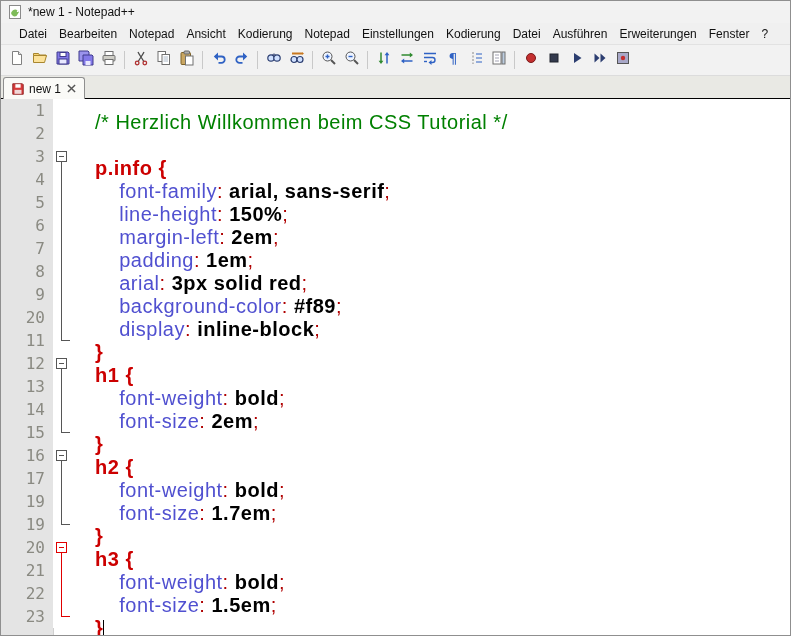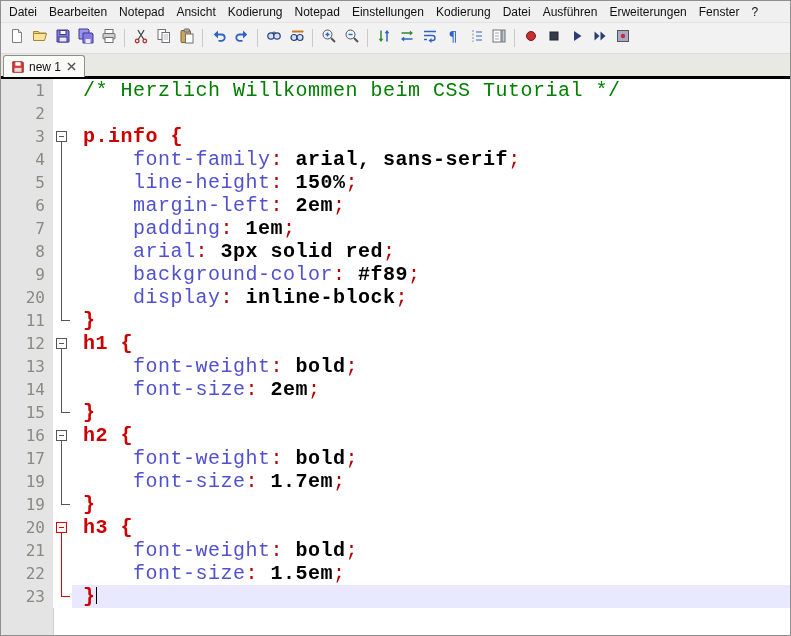--- a/index.html
+++ b/index.html
@@ -7,32 +7,32 @@
   .window{width:791px;height:636px;box-sizing:border-box;border:1px solid #8f8f8f;
           display:flex;flex-direction:column;background:#f0f0f0;}
 
   
   .titlebar{height:22px;flex:0 0 22px;display:flex;align-items:center;gap:5px;
             padding:0 6px;background:#f2f2f2;font-size:12px;color:#111;}
   .titlebar .app-icon{width:16px;height:16px;display:inline-flex;}
 
   
   .menubar{height:21px;flex:0 0 21px;display:flex;align-items:center;background:#f0f0f0;
-           font-size:12px;color:#111;padding:0 2px;}
+           font-size:12px;color:#111;padding:0 12px;}
   .menu-item{padding:2px 6px;cursor:default;white-space:nowrap;}
 
   
   .toolbar{height:30px;flex:0 0 30px;display:flex;align-items:center;background:#f2f2f2;
            border-top:1px solid #e2e2e2;border-bottom:1px solid #dcdcdc;padding:0 4px;}
   .tbtn{width:23px;height:23px;display:flex;align-items:center;justify-content:center;border-radius:2px;}
   .tsep{width:1px;height:18px;background:#c9c9c9;margin:0 4px;}
 
   
   .tabbar{height:22px;flex:0 0 22px;display:flex;align-items:flex-end;background:#e9e9e4;
-          border-bottom:3px solid #000000;padding-left:2px;}
+          border-bottom:1px solid #000000;padding-left:2px;}
   .tab{display:flex;align-items:center;gap:4px;height:21px;padding:0 7px;
        background:#fafaf7;border:1px solid #8f8f8f;border-bottom:none;
        border-radius:3px 3px 0 0;font-size:12px;color:#111;position:relative;top:1px;}
   .tab .tab-icon{width:14px;height:14px;display:inline-flex;}
   .tab .tab-close{width:12px;height:12px;display:inline-flex;align-items:center;justify-content:center;}
 
   
   .editor{flex:1;position:relative;background:#ffffff;overflow:hidden;}
   .gutter-bg{position:absolute;left:0;top:0;bottom:0;width:52px;background:#e4e4e4;
              border-right:1px solid #d0d0d0;}
@@ -46,36 +46,46 @@
   .fl.full{top:0;height:23px;}
   .fl.low{top:17px;height:6px;}
   .fl.top{top:0;height:11px;}
   .fh{position:absolute;left:8px;top:11px;width:9px;height:1px;background:#565656;}
   .fbox{position:absolute;left:3px;top:6px;width:11px;height:11px;box-sizing:border-box;
         background:#fff;border:1px solid #565656;}
   .fbox:after{content:"";position:absolute;left:2px;right:2px;top:4px;height:1px;background:#565656;}
   .fold.red .fl,.fold.red .fh{background:var(--c-foldhot,#e00000);}
   .fold.red .fbox{border-color:var(--c-foldhot,#e00000);}
   .fold.red .fbox:after{background:var(--c-foldhot,#e00000);}
-  .code{flex:1;margin:0;padding:0 0 0 11px;font-family:Liberation Mono, monospace;
+  .code{flex:1;margin:12px;padding:0 0 0 11px;font-family:Liberation Sans, sans-serif;
         font-size:20px;line-height:23px;letter-spacing:0.5px;white-space:pre;color:#000;}
   .row.cur .code{background:var(--c-curline,#e8e8ff);}
   .tk-comment{color:var(--c-comment,#008000);}
   .tk-sel{color:var(--c-sel,#cc0000);font-weight:bold;}
   .tk-prop{color:var(--c-prop,#5050d0);}
   .tk-val{color:var(--c-val,#000000);font-weight:bold;}
   .tk-punc{color:var(--c-punc,#b00000);}
   .tk-plain{color:#000;}
   .caret{display:inline-block;width:1px;height:17px;background:#000;vertical-align:-2px;}
 </style>
 </head>
 <body>
 
 <div class="window">
 
+  <div class="titlebar">
+    <span class="app-icon">
+      <svg width="16" height="16" viewBox="0 0 16 16">
+          <rect x="2.5" y="1.5" width="11" height="13" fill="#ffffff" stroke="#8a8a8a"></rect>
+          <path d="M4 9 c2-4.5 6-4.5 8-1 l-2.5 4 c-2.5 1-4.5 0-5.5-3 z" fill="#7ebc59"></path>
+          <circle cx="10.7" cy="7.2" r="0.9" fill="#fff"></circle>
+        </svg>
+    </span>
+    <span class="title-text">*new 1 - Notepad++</span>
+  </div>
 
   <div class="menubar">
       <div class="menu-item">Datei</div>
       <div class="menu-item">Bearbeiten</div>
       <div class="menu-item">Notepad</div>
       <div class="menu-item">Ansicht</div>
       <div class="menu-item">Kodierung</div>
       <div class="menu-item">Notepad</div>
       <div class="menu-item">Einstellungen</div>
       <div class="menu-item">Kodierung</div>

